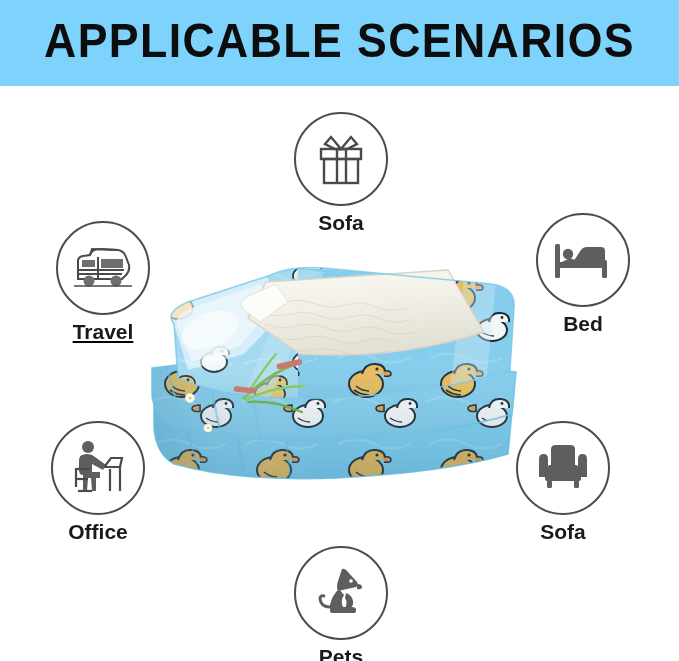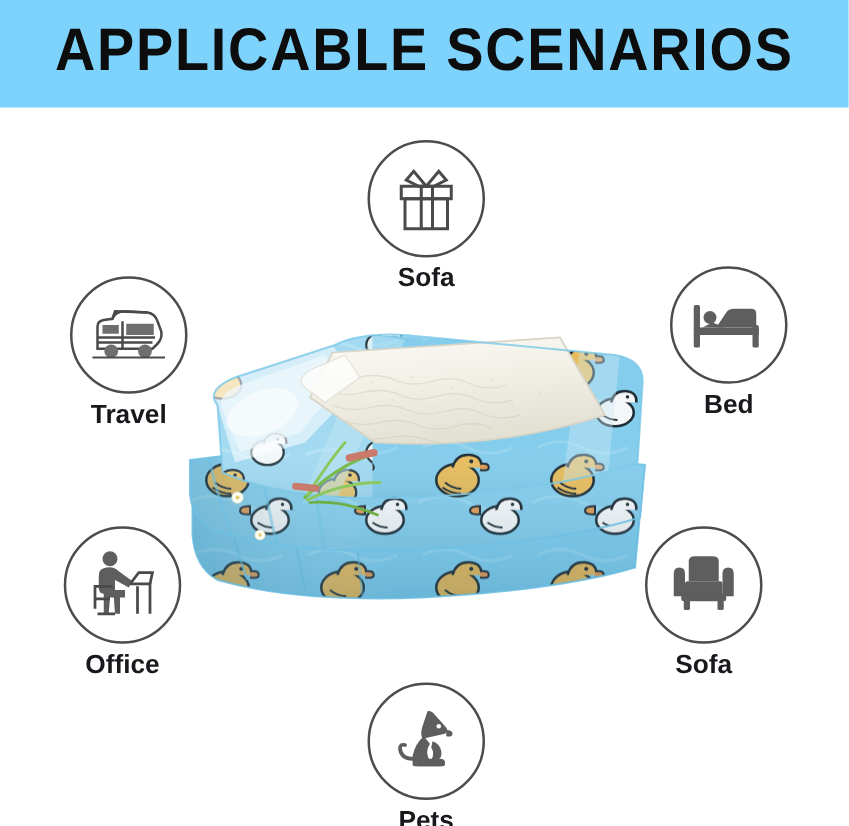--- a/index.html
+++ b/index.html
@@ -67,21 +67,21 @@
     font-family: "Liberation Sans", sans-serif;
     font-weight: bold;
     font-size: 21px;
     color: #17191c;
     line-height: 26px;
     white-space: nowrap;
   }
 
   
   #badge-gifts  { left: 281px; top: 112px; }
-  #badge-travel { left:  43px; top: 221px; }
+  #badge-travel { left:  43px; top: 221px; text-decoration: underline; }
   #badge-bed    { left: 523px; top: 213px; }
   #badge-office { left:  38px; top: 421px; }
   #badge-sofa   { left: 503px; top: 421px; }
   #badge-pets   { left: 281px; top: 546px; }
 
   
   #product-image {
     position: absolute;
     left: 148px;
     top: 258px;

